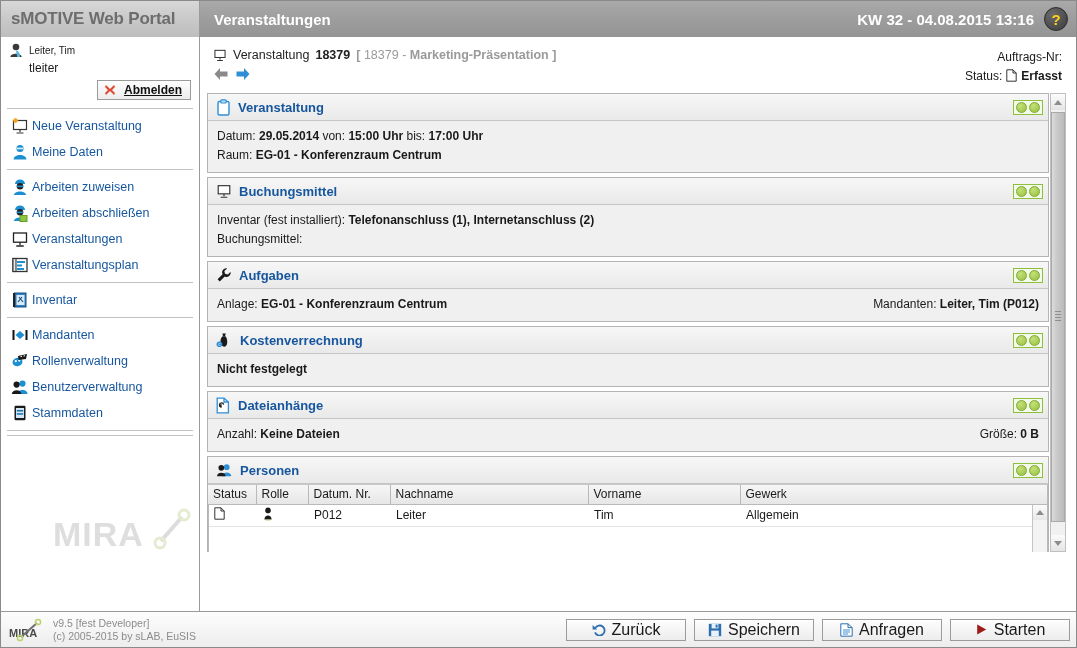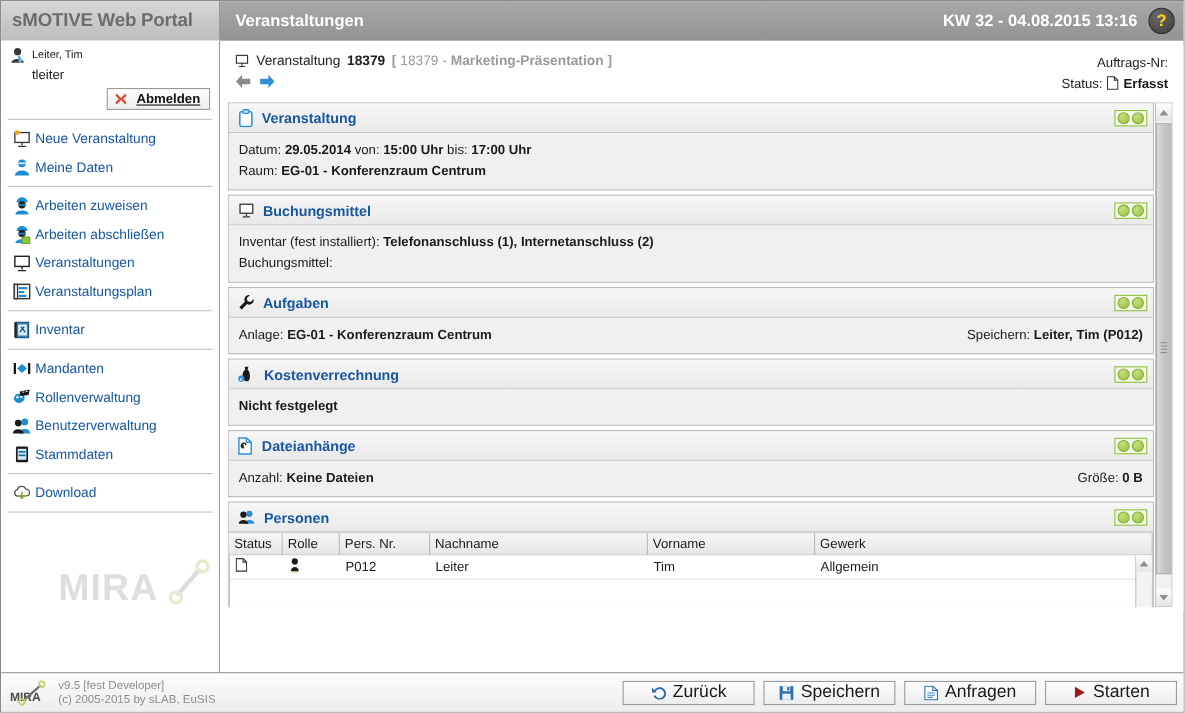--- a/index.html
+++ b/index.html
@@ -380,31 +380,20 @@
             <rect x="5" y="4" width="8" height="10" fill="#cfe7f6"></rect>
             <rect x="5.8" y="6" width="6.4" height="1.5" fill="#1b6fa8"></rect>
             <rect x="5.8" y="9.2" width="6.4" height="1.5" fill="#1b6fa8"></rect>
           </svg>
         </span>
         <span class="lbl">Stammdaten</span>
       </div>
     </div>
     <div class="sb-sep"></div>
 
-    <div class="navlist">
-      <div class="navitem">
-        <span class="navicon">
-          <svg width="18" height="18" viewBox="0 0 18 18">
-            <path d="M4.5 12 A3 3 0 0 1 4.8 6.2 A4 4 0 0 1 12.4 5.6 A2.9 2.9 0 0 1 13 11.8 Z" fill="none" stroke="#555" stroke-width="1.2"></path>
-            <path d="M8.8 8 L8.8 12.6 M6.8 11.6 L8.8 14 L10.8 11.6 Z" stroke="#7aa93c" stroke-width="1.4" fill="#8cc63f"></path>
-          </svg>
-        </span>
-        <span class="lbl">Download</span>
-      </div>
-    </div>
     <div class="sb-sep"></div>
 
     <div class="mira-logo">MIRA</div>
     <svg class="mira-mark" viewBox="0 0 46 46">
       <line x1="10" y1="34" x2="31" y2="10" stroke="#dcdcdc" stroke-width="4"></line>
       <circle cx="33" cy="8" r="5" fill="none" stroke="#e4ebcf" stroke-width="3"></circle>
       <circle cx="9" cy="36" r="5" fill="none" stroke="#e4ebcf" stroke-width="3"></circle>
     </svg>
 
   </div>
@@ -513,21 +502,21 @@
               <span class="panel-title">Aufgaben</span>
             </div>
             <div class="toggle-ok">
                 <i></i>
                 <i></i>
               </div>
           </div>
           <div class="panel-body">
             <div class="row split">
               <span><span>Anlage: </span><span class="b">EG-01 - Konferenzraum Centrum</span></span>
-              <span><span>Speichern: </span><span class="b">Leiter, Tim (P012)</span></span>
+              <span><span>Mandanten: </span><span class="b">Leiter, Tim (P012)</span></span>
             </div>
           </div>
         </div>
 
         <div class="panel">
           <div class="panel-head">
             <div class="panel-head-left">
               <svg width="17" height="17" viewBox="0 0 18 18">
                 <path d="M7 4.5 C4 6.5 3.5 14.5 8.5 15.5 C13 16 12.5 7 10 4.5 Z" fill="#1a1a1a"></path>
                 <path d="M6.8 1.5 L10.4 1.5 L9.6 4.6 L7.4 4.6 Z" fill="#1a1a1a"></path>
@@ -594,21 +583,21 @@
                   <col style="width:52px">
                   <col style="width:82px">
                 <col style="width:198px">
                   <col style="width:152px">
                   <col>
               </colgroup>
               <thead>
                 <tr>
                   <th>Status</th>
                   <th>Rolle</th>
-                  <th>Pers. Nr.</th>
+                  <th>Datum. Nr.</th>
                   <th>Nachname</th>
                   <th>Vorname</th>
                   <th>Gewerk</th>
                 </tr>
               </thead>
             </table>
             <div class="grid-area">
               <table class="grid">
                 <colgroup>
                   <col style="width:48px">

